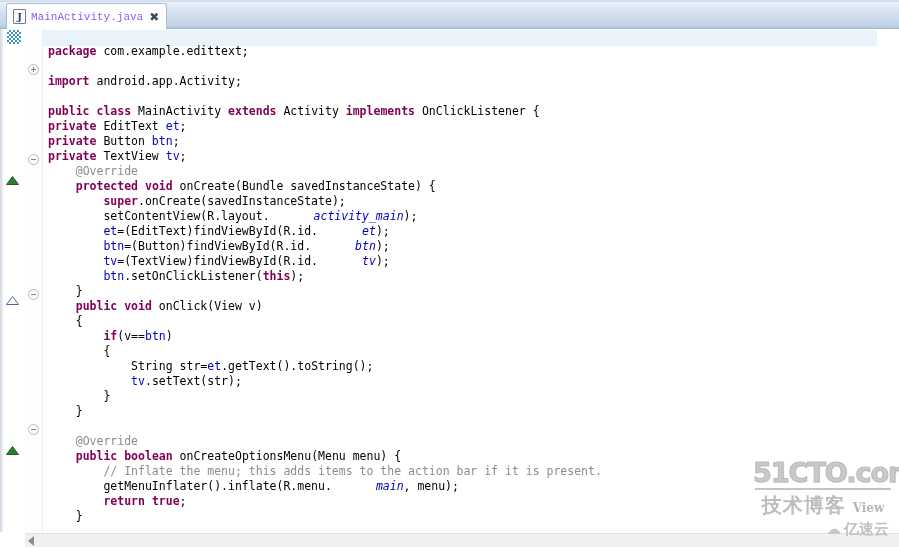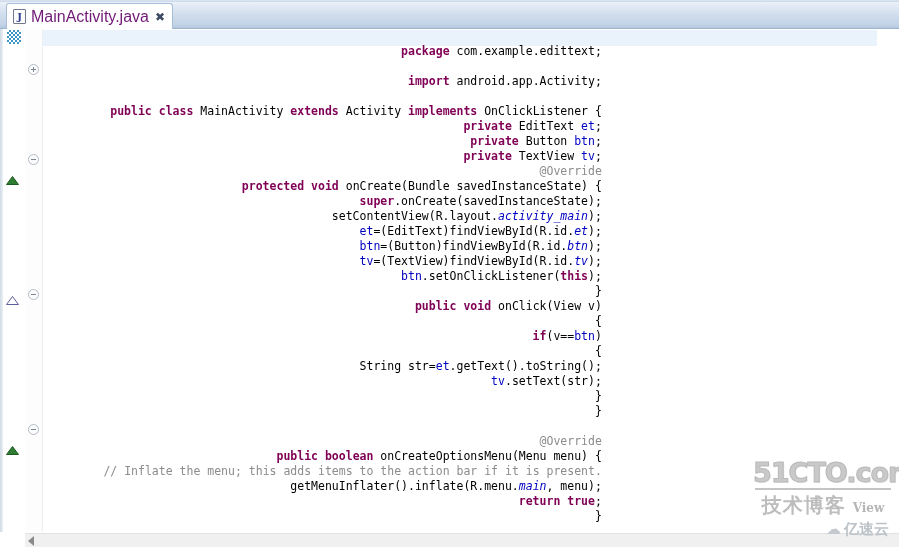--- a/index.html
+++ b/index.html
@@ -60,43 +60,42 @@
     position: absolute;
     left: 0; right: 0; top: -1px;
     text-align: center;
     font-family: "DejaVu Serif", serif;
     font-size: 10px;
     font-weight: bold;
     color: #2d3e8f;
     line-height: 15px;
   }
   .tab-label {
-    font-family: Liberation Sans, sans-serif;
-    font-size: 16px;
-    color: #701a75;
+    font-family: Liberation Mono, monospace;
+    font-size: 11px;
+    color: #8b5cf6;
     white-space: nowrap;
   }
   .tab-close {
     font-family: "DejaVu Sans", sans-serif;
     font-size: 12px;
     color: #3a4a61;
     line-height: 1;
     cursor: pointer;
     margin-left: 1px;
   }
 
   
   .editor {
     position: absolute;
     left: 0; top: 29px;
     width: 877px;
     height: 503px;
     background: #fde047;
     display: flex;
-    text-align: right;
   }
 
   .left-border {
     width: 3px; height: 100%;
     background: linear-gradient(to right, #cfd9e4, #edf1f6);
     flex: 0 0 auto;
   }
 
   
   .ann-ruler {
@@ -139,21 +138,21 @@
     font-size: 11.5px;
     line-height: 15px;
     white-space: pre;
     color: #000000;
   }
   .code .ln { display: block; height: 15px; }
 
   
   .kw   { color: #7f0055; font-weight: bold; }
   .fld  { color: #0000c0; }
-  .sfld { color: #0000c0; font-style: italic; }
+  .sfld { color: #0000c0; font-style: italic; margin-left: 44px; }
   .cmt  { color: #8c8c8c; }
   .plain{ color: #000000; }
 
   
   .marker-changed {
     position: absolute;
     left: 4px;
     width: 14px; height: 14px;
     background-image:
       linear-gradient(45deg, #3d95c4 25%, transparent 25%, transparent 75%, #3d95c4 75%),

